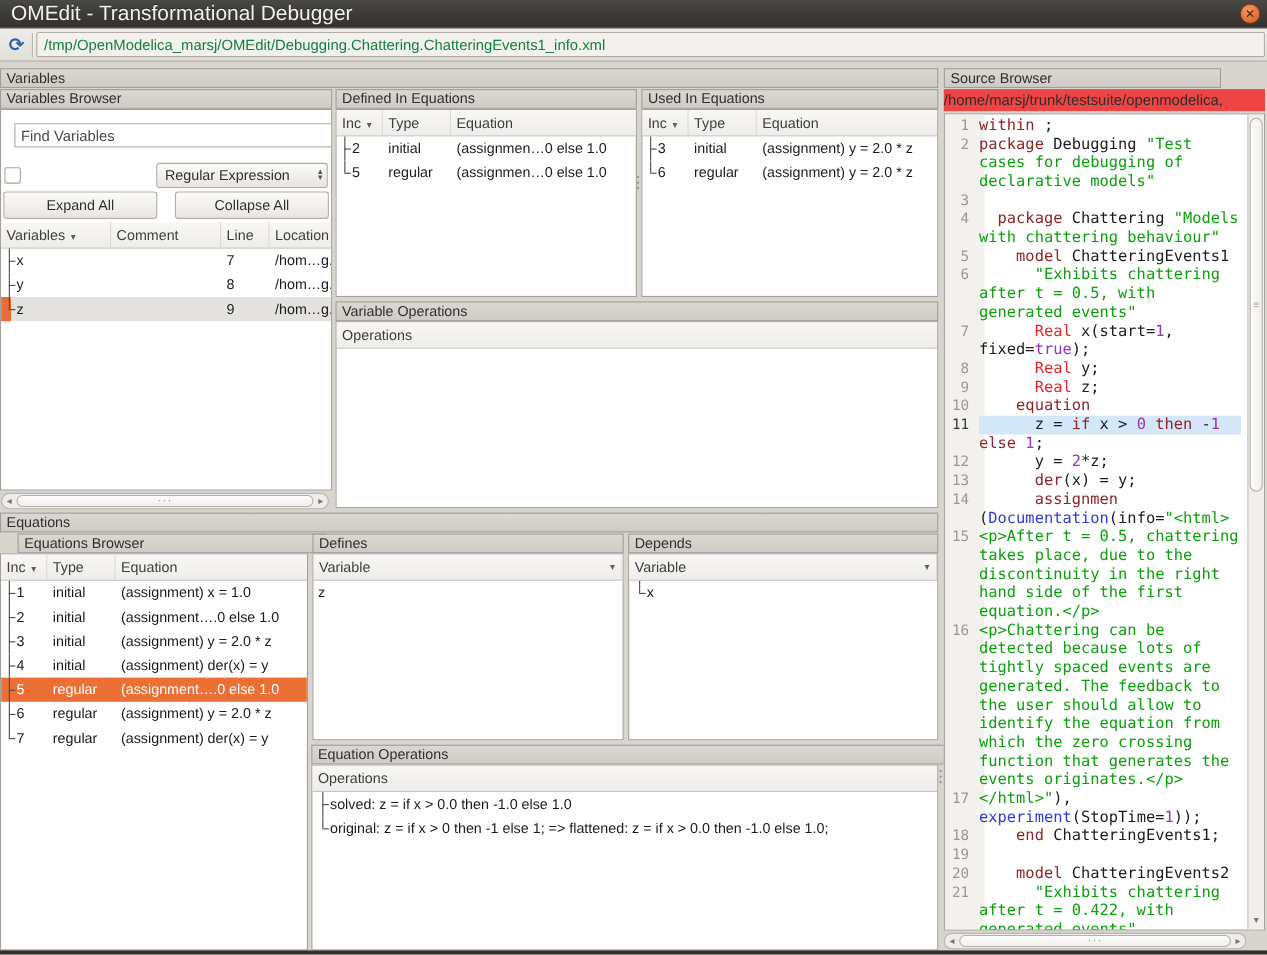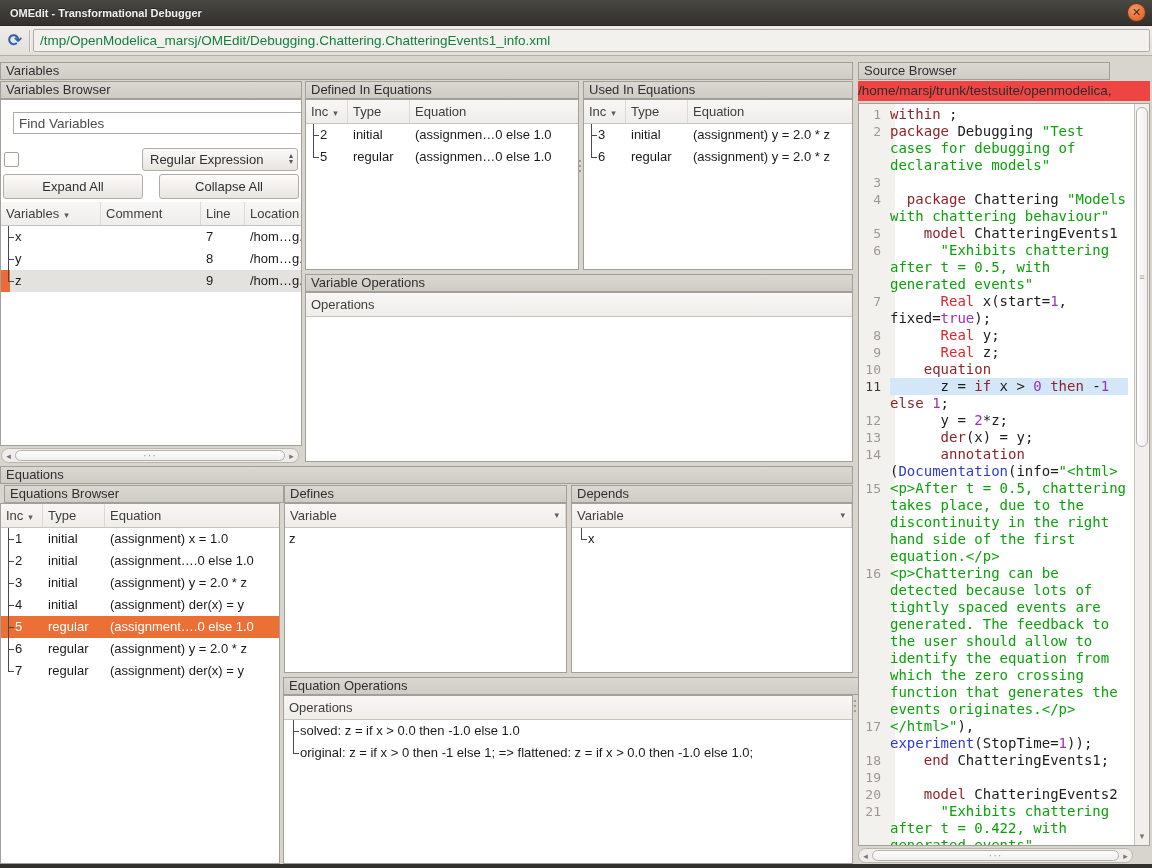--- a/index.html
+++ b/index.html
@@ -4,21 +4,21 @@
 <style>
   * { margin:0; padding:0; box-sizing:border-box; }
   html,body { width:1152px; height:868px; }
   body { font-family:"Liberation Sans","DejaVu Sans",sans-serif; font-size:13px; color:#1b1b1b; background:#d8d5cf; }
   #app { position:relative; width:1152px; height:868px; overflow:hidden; background:#d8d5cf; }
 
   
   .titlebar { position:absolute; left:0; top:0; width:1152px; height:26px;
     background:linear-gradient(#4a4843,#3b3935 60%,#33312d); border-bottom:1px solid #26241f;
     display:flex; align-items:center; }
-  .titlebar .wtitle { color:#f2f1ef; font-weight:bold; font-size:11px; padding-left:10px; flex:1;
+  .titlebar .wtitle { color:#f2f1ef; font-weight:normal; font-size:19px; padding-left:10px; flex:1;
     text-shadow:0 -1px 0 #222; }
   .closebtn { width:19px; height:19px; border-radius:50%; margin-right:6px;
     background:radial-gradient(circle at 35% 30%, #f semi, #e8763f), radial-gradient(#ef8149,#dd5f2b);
     background:radial-gradient(circle at 38% 32%, #f49a66, #e06a32 70%, #c8551f);
     border:1px solid #70351a; color:#4b2410; font-size:11px; font-weight:bold;
     display:flex; align-items:center; justify-content:center; cursor:pointer; }
 
   
   .toolbar { position:absolute; left:0; top:26px; width:1152px; height:30px;
     background:linear-gradient(#efedea,#e2dfda); border-bottom:1px solid #b3afa8;
@@ -242,21 +242,21 @@
 
   <div class="hdr" style="position:absolute;left:305px;top:274px;width:548px;">Variable Operations</div>
   <div class="panel" style="left:305px;top:292px;width:548px;height:170px;">
     <div class="thead">
       <span class="th" style="flex:1;">Operations</span>
     </div>
   </div>
 
   <div class="hdr" style="position:absolute;left:0;top:466px;width:853px;">Equations</div>
 
-  <div class="hdr" style="position:absolute;left:4px;top:485px;width:280px;">Equations Browser</div>
+  <div class="hdr" style="position:absolute;left:16px;top:485px;width:280px;">Equations Browser</div>
   <div class="panel" style="left:0;top:503px;width:280px;height:361px;">
     <div class="thead">
       <span class="th c-inc"><span>Inc</span><span class="sortico">▾</span></span>
       <span class="th c-type">Type</span>
       <span class="th c-eq">Equation</span>
     </div>
     <div id="eq-rows">
         <div class="trow">
           <span class="cell c-inc" style="padding-left: 2px;">
             <span class="branch"></span>
@@ -418,21 +418,21 @@
         <div class="srcline">
           <span class="ln">12</span>
           <span class="code"><span class="sp">      y = </span><span class="sn">2</span><span class="sp">*z;</span></span>
         </div>
         <div class="srcline">
           <span class="ln">13</span>
           <span class="code"><span class="sp">      </span><span class="sk">der</span><span class="sp">(x) = y;</span></span>
         </div>
         <div class="srcline">
           <span class="ln">14</span>
-          <span class="code"><span class="sp">      </span><span class="sk">annotation</span><span class="sp"> (</span><span class="sf">Documentation</span><span class="sp">(info=</span><span class="ss">"&lt;html&gt;</span></span>
+          <span class="code"><span class="sp">      </span><span class="sk">assignmen</span><span class="sp"> (</span><span class="sf">Documentation</span><span class="sp">(info=</span><span class="ss">"&lt;html&gt;</span></span>
         </div>
         <div class="srcline">
           <span class="ln">15</span>
           <span class="code"><span class="ss">&lt;p&gt;After t = 0.5, chattering takes place, due to the discontinuity in the right hand side of the first equation.&lt;/p&gt;</span></span>
         </div>
         <div class="srcline">
           <span class="ln">16</span>
           <span class="code"><span class="ss">&lt;p&gt;Chattering can be detected because lots of tightly spaced events are generated. The feedback to the user should allow to identify the equation from which the zero crossing function that generates the events originates.&lt;/p&gt;</span></span>
         </div>
         <div class="srcline">

